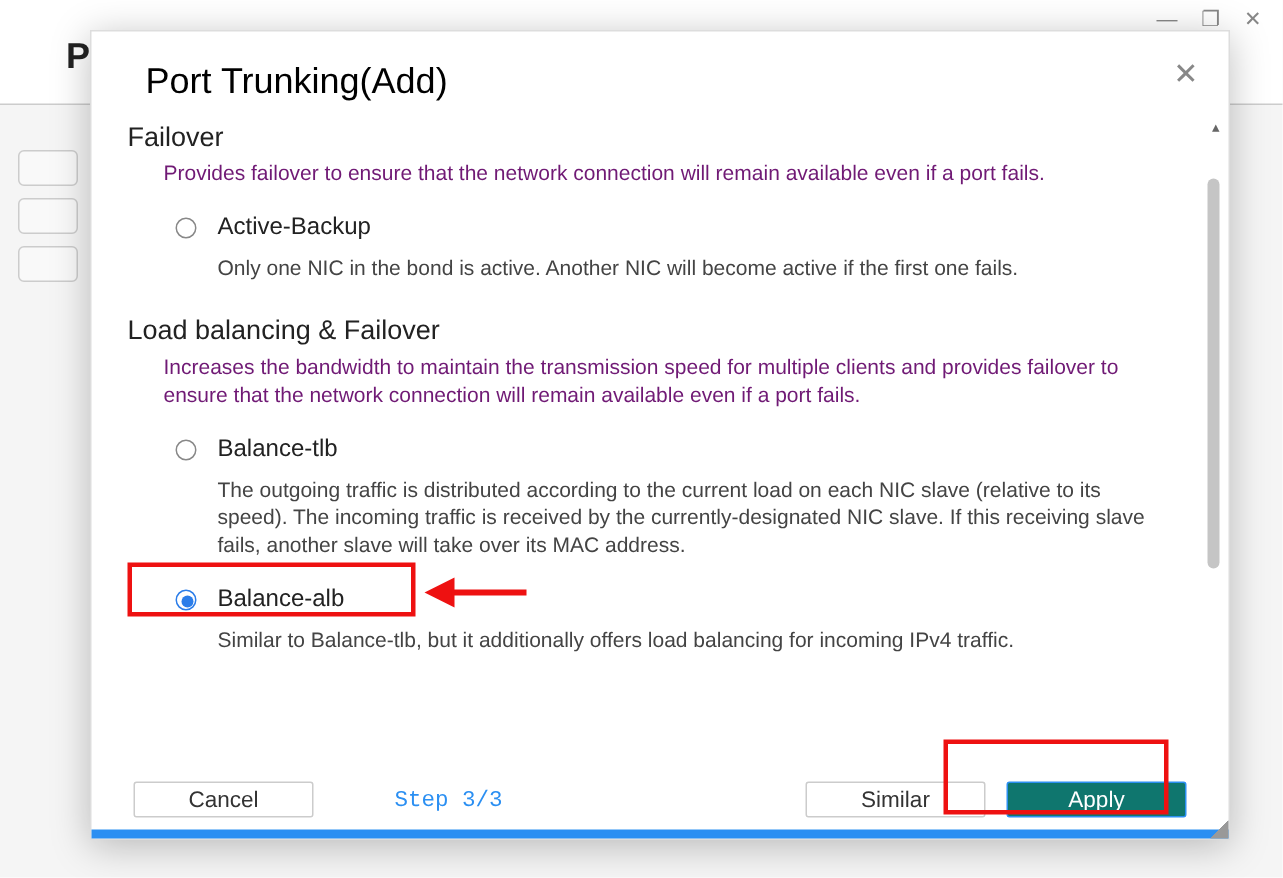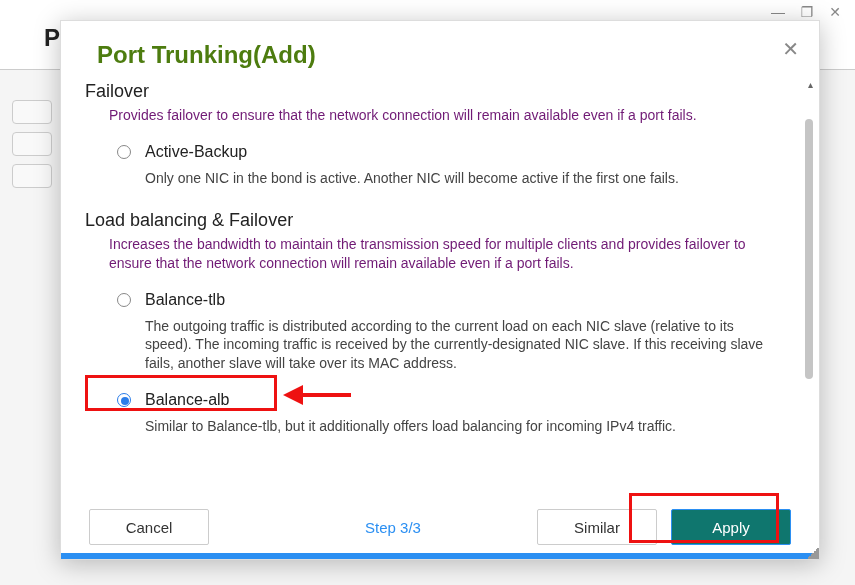--- a/index.html
+++ b/index.html
@@ -54,22 +54,22 @@
     background: #fff;
     box-shadow: 0 4px 24px rgba(0,0,0,0.25);
     border: 1px solid #ddd;
   }
   .modal-header {
     position: relative;
     padding: 20px 28px 10px 36px;
   }
   .modal-title {
     font-size: 24px;
-    font-weight: bold;
-    color: #4d7c0f;
+    font-weight: normal;
+    color: #000000;
   }
   .close-x {
     position: absolute;
     top: 16px; right: 20px;
     font-size: 20px;
     color: #888;
     cursor: pointer;
   }
   .modal-body {
     position: relative;
@@ -197,40 +197,41 @@
   .modal-footer {
     position: absolute;
     bottom: 14px;
     left: 0; right: 0;
     padding: 0 28px;
     display: flex;
     align-items: center;
     gap: 14px;
   }
   .btn {
-    height: 36px;
+    height: 24px;
     min-width: 120px;
     border: 1px solid #ccc;
     background: #fff;
     font-size: 15px;
     color: #333;
     cursor: pointer;
     border-radius: 2px;
   }
   .btn-primary {
     background: #0f766e;
     border-color: #2b8ff2;
     color: #fff;
   }
   .step-label {
     color: #2b8ff2;
     font-size: 15px;
     flex: 1;
-    text-align: center;
+    text-align: left;
     margin-left: 40px;
+    font-family: Liberation Mono, monospace;
   }
   .bottom-bar {
     position: absolute;
     left: 0; right: 0; bottom: 0;
     height: 6px;
     background: #2b8ff2;
   }
   .bottom-corner {
     position: absolute;
     right: 0; bottom: 0;

